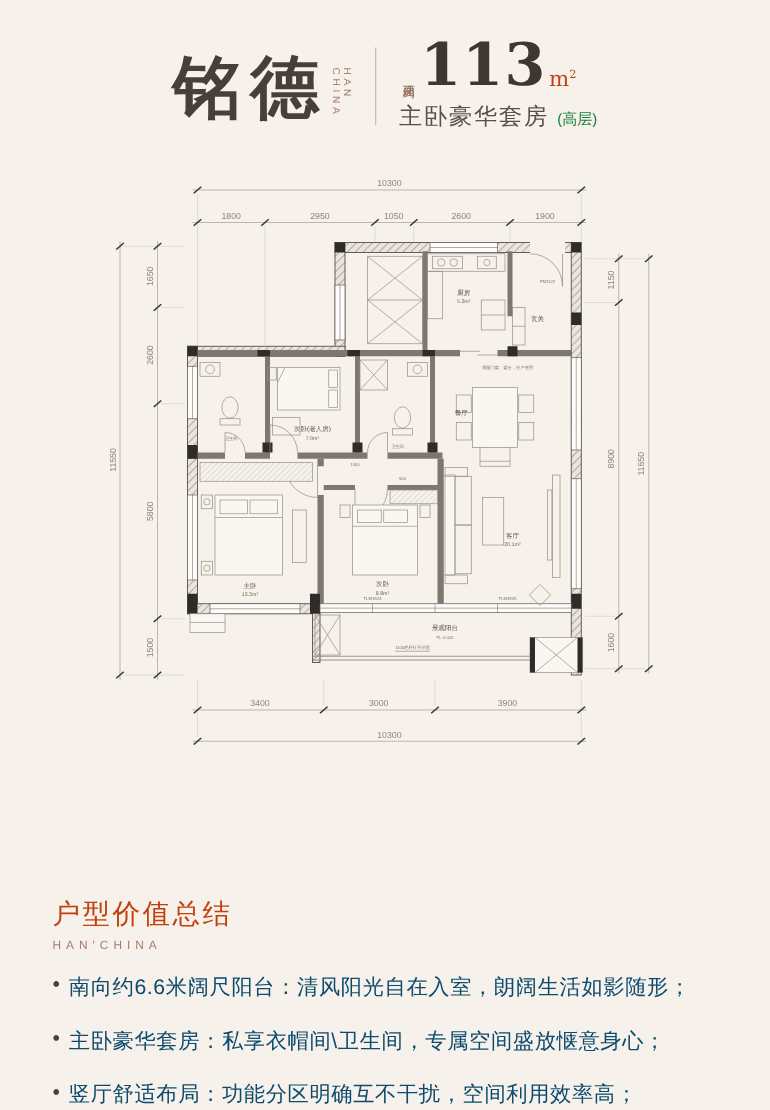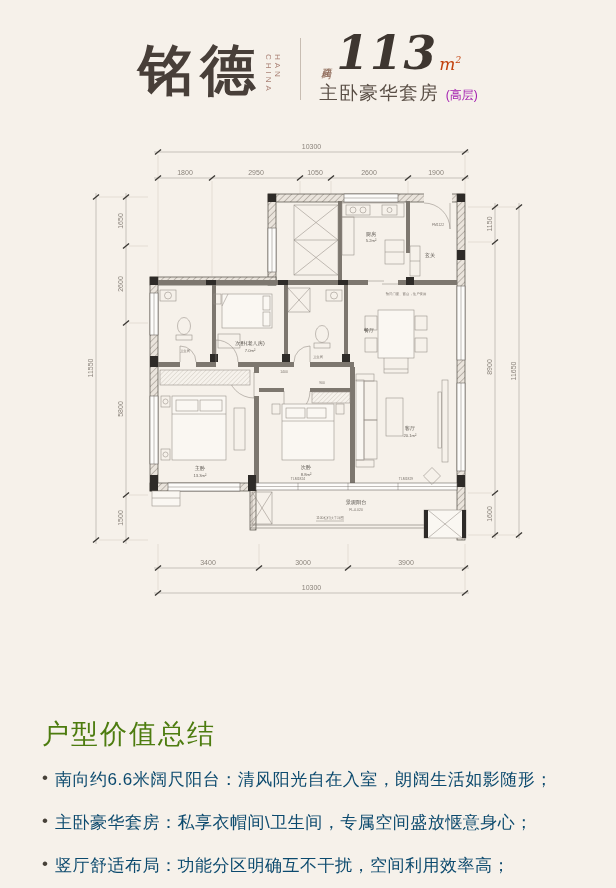--- a/index.html
+++ b/index.html
@@ -16,36 +16,36 @@
   .brand-cn{
     font-family:"DejaVu Serif","Liberation Serif",serif;
     font-size:55px;line-height:1;color:#483f39;font-weight:600;letter-spacing:7px;
   }
   .brand-en-vert{
     writing-mode:vertical-rl;font-size:8px;letter-spacing:3px;color:#ab8377;
     height:60px;margin:2px 10px 0 2px;align-self:flex-start;margin-top:30px;
   }
   .hdr-divider{width:1px;height:62px;background:#c8bdb2;margin:0 18px 0 8px;}
   .spec{display:flex;flex-direction:column;}
-  .spec-top{display:flex;align-items:flex-end;font-style:italic;}
+  .spec-top{display:flex;align-items:flex-end;}
   .area-prefix{
     writing-mode:vertical-rl;font-size:9.5px;letter-spacing:1px;color:#93705f;
     margin:0 4px 10px 0;
   }
   .area-value{
     font-family:"DejaVu Serif","Liberation Serif",serif;
     font-size:47px;line-height:.85;color:#3e3630;letter-spacing:1px;font-weight:600;
   }
   .area-unit{
     font-family:"DejaVu Serif","Liberation Serif",serif;
     font-size:17px;color:#c2410c;margin-left:2px;line-height:1;
   }
   .area-unit sup{font-size:9px;}
   .spec-sub{font-size:18.5px;color:#5a4f46;letter-spacing:1.5px;margin-top:7px;}
-  .sub-note{font-size:12px;color:#a21caf;letter-spacing:0;}
+  .sub-note{font-size:12px;color:#15803d;letter-spacing:0;}
 
   
   svg.plan{display:block;margin:16px auto 0;}
   .wall{fill:url(#wallHatch);stroke:#4f4a44;stroke-width:0.7;}
   .iwall{fill:#7d776f;stroke:none;}
   .col{fill:#2e2b28;stroke:none;}
   .win{fill:#fdfcfa;stroke:#5f5a54;stroke-width:0.55;}
   .winline{stroke:#5f5a54;stroke-width:0.4;}
   .door{stroke:#8f8880;stroke-width:0.55;fill:none;}
   .furn{stroke:#938c84;stroke-width:0.55;fill:none;}
@@ -56,21 +56,21 @@
   .ext{stroke:#cfc8bf;stroke-width:0.45;}
   .tick{stroke:#3a3733;stroke-width:1.3;}
   .dim-text{font:7px "Liberation Sans",sans-serif;fill:#8b847c;text-anchor:middle;}
   .room-name{font:5.2px "Liberation Sans",sans-serif;fill:#55504a;text-anchor:middle;}
   .room-area{font:4.2px "Liberation Sans",sans-serif;fill:#6b655e;text-anchor:middle;}
   .tiny{font:3.4px "Liberation Sans",sans-serif;fill:#7a736c;text-anchor:middle;}
 
   
   .summary{margin:108px 0 0 42px;width:540px;}
   .summary h2{
-    margin:0;font-size:27px;font-weight:500;color:#4d7c0f;letter-spacing:2px;
+    margin:0;font-size:22px;font-weight:500;color:#c2410c;letter-spacing:2px;
   }
   .summary-en{margin-top:5px;font-size:9.5px;letter-spacing:4px;color:#a67c6d;}
   .summary ul{margin:16px 0 0 0;padding:0;}
   .summary li{
     list-style:none;position:relative;padding-left:13px;margin-bottom:20px;
     font-size:17px;color:#0c4a6e;letter-spacing:.5px;
   }
   .summary li::before{content:"•";position:absolute;left:0;top:0;color:#474139;}
 </style>
 </head>
@@ -419,20 +419,21 @@
       <text class="tiny" x="242" y="389">1100栏杆扶手详图</text>
       <text class="tiny" x="210" y="350">TLM1824</text>
       <text class="tiny" x="318" y="350">TLM1829</text>
       <text class="tiny" x="196" y="243">1400</text>
       <text class="tiny" x="234" y="254">900</text>
     </g>
   </svg>
 
   <section class="summary">
     <h2>户型价值总结</h2>
+    <div class="summary-en">HAN'CHINA</div>
     <ul>
       <li><span>南向约6.6米阔尺阳台：清风阳光自在入室，朗阔生活如影随形；</span></li>
       <li><span>主卧豪华套房：私享衣帽间\卫生间，专属空间盛放惬意身心；</span></li>
       <li><span>竖厅舒适布局：功能分区明确互不干扰，空间利用效率高；</span></li>
 
     </ul>
   </section>
 
 </div>
 

